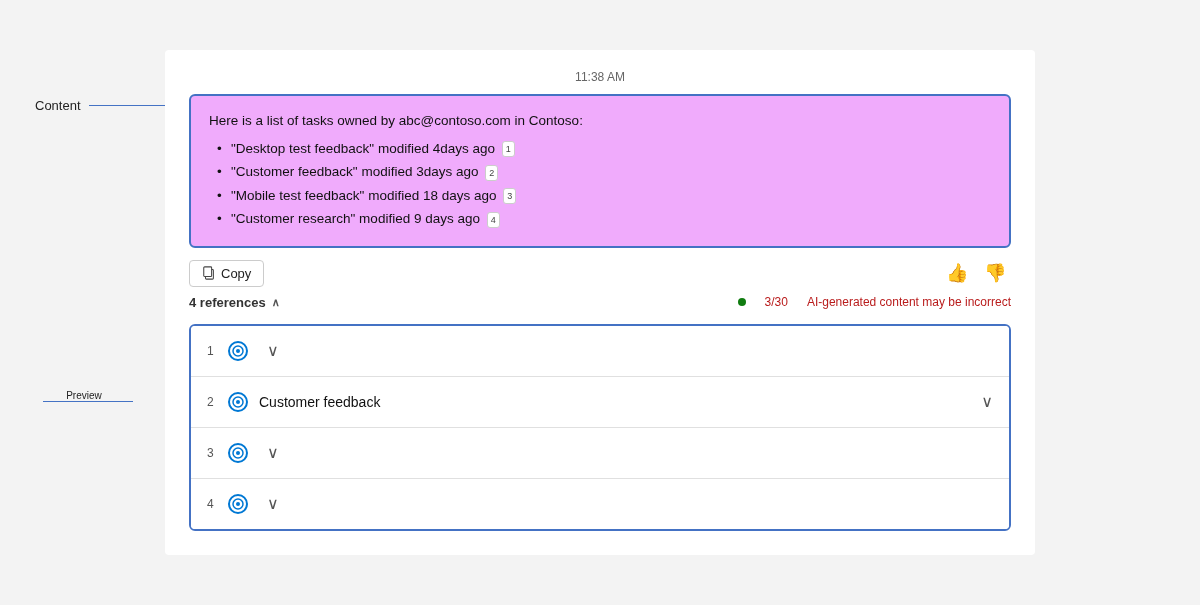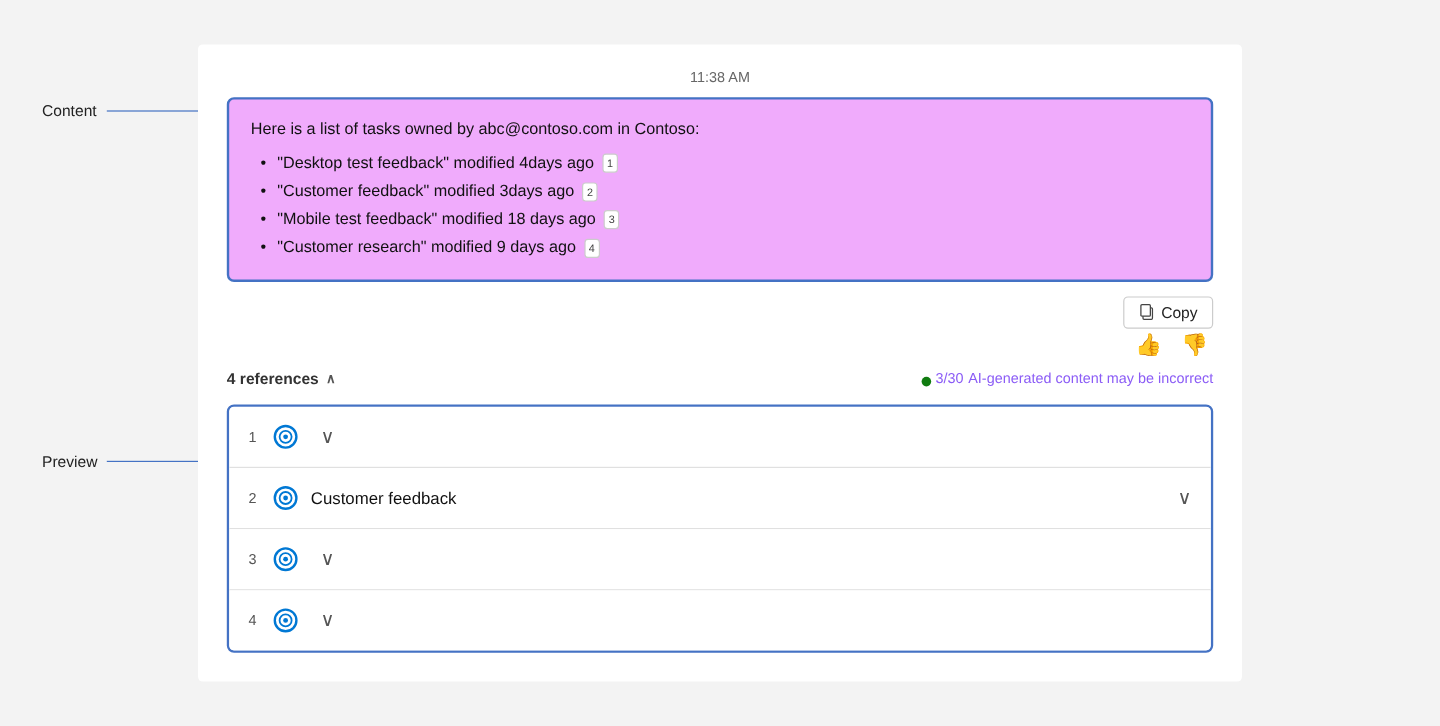--- a/index.html
+++ b/index.html
@@ -37,25 +37,26 @@
       font-size: 13px;
       color: #222;
       white-space: nowrap;
       display: flex;
       align-items: center;
     }
     .label-preview {
       position: absolute;
       left: -130px;
       top: 340px;
-      font-size: 13px;
+      font-size: 10px;
       color: #222;
       white-space: nowrap;
       display: flex;
       align-items: center;
+      flex-direction: column;
     }
     .label-line {
       display: inline-block;
       height: 1px;
       background: #4472c4;
       width: 90px;
       margin-left: 8px;
       vertical-align: middle;
     }
     
@@ -101,24 +102,23 @@
       border-radius: 3px;
       padding: 0 3px;
       margin-left: 3px;
       vertical-align: middle;
       background: #fff;
       line-height: 14px;
     }
     
     .action-bar {
       display: flex;
-      align-items: flex-end;
+      align-items: flex-start;
       justify-content: space-between;
       margin-bottom: 8px;
-      flex-direction: column;
     }
     .copy-button {
       display: flex;
       align-items: center;
       gap: 5px;
       border: 1px solid #ccc;
       border-radius: 4px;
       padding: 5px 12px;
       font-size: 13px;
       background: #fff;
@@ -157,24 +157,24 @@
       align-items: center;
       gap: 6px;
       font-weight: 600;
     }
     .chevron-up {
       font-size: 11px;
       color: #555;
     }
     .ai-status {
       display: flex;
-      align-items: flex-end;
-      gap: 4px;
+      align-items: center;
+      gap: 19px;
       font-size: 12px;
-      color: #8b5cf6;
+      color: #b91c1c;
     }
     .green-dot {
       width: 8px;
       height: 8px;
       border-radius: 50%;
       background: #107c10;
       display: inline-block;
     }
     
     .references-container {

